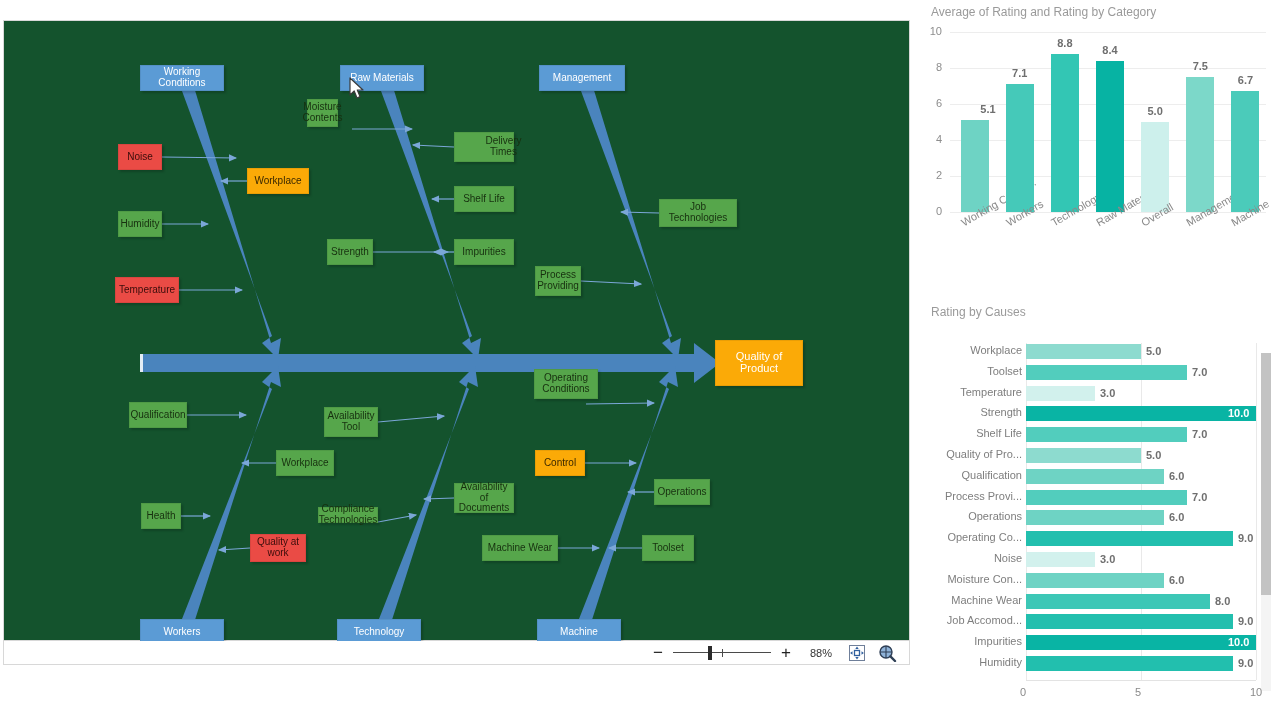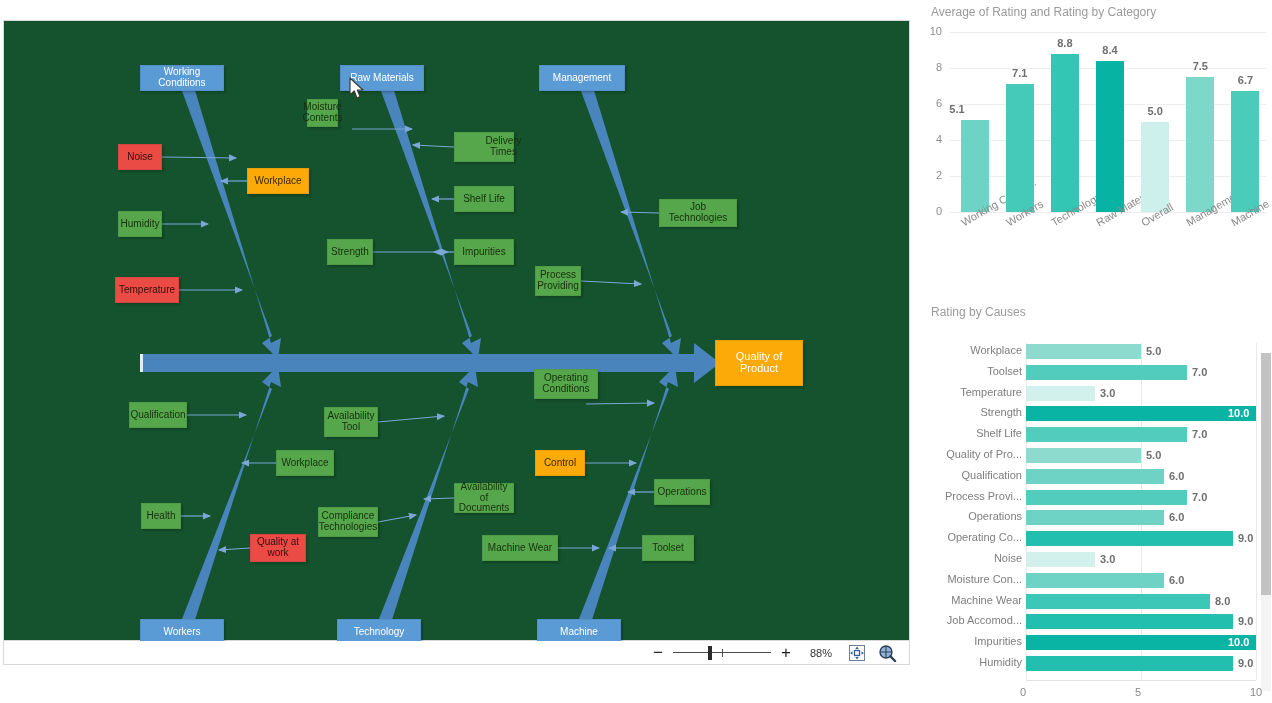--- a/index.html
+++ b/index.html
@@ -170,21 +170,21 @@
 Technologies</div>
         <div class="node green" style="left: 531px; top: 245px; width: 46px; height: 30px;">Process
 Providing</div>
         <div class="node green" style="left: 125px; top: 381px; width: 58px; height: 26px;">Qualification</div>
         <div class="node green" style="left: 272px; top: 429px; width: 58px; height: 26px;">Workplace</div>
         <div class="node green" style="left: 137px; top: 482px; width: 40px; height: 26px;">Health</div>
         <div class="node red" style="left: 246px; top: 513px; width: 56px; height: 28px;">Quality at
 work</div>
         <div class="node green" style="left: 320px; top: 386px; width: 54px; height: 30px;">Availability
 Tool</div>
-        <div class="node green" style="left: 314px; top: 486px; width: 60px; height: 30px;">Compliance
+        <div class="node green" style="left: 314px; top: 486px; width: 60px; height: 16px;">Compliance
 Technologies</div>
         <div class="node green" style="left: 450px; top: 462px; width: 60px; height: 30px;">Availability of
 Documents</div>
         <div class="node green" style="left: 478px; top: 514px; width: 76px; height: 26px;">Machine Wear</div>
         <div class="node green" style="left: 530px; top: 348px; width: 64px; height: 30px;">Operating
 Conditions</div>
         <div class="node orange" style="left: 531px; top: 429px; width: 50px; height: 26px;">Control</div>
         <div class="node green" style="left: 650px; top: 458px; width: 56px; height: 26px;">Operations</div>
         <div class="node green" style="left: 638px; top: 514px; width: 52px; height: 26px;">Toolset</div>
       </div>
@@ -230,21 +230,21 @@
       <div class="vb-ylabel" style="top: 147px; left: 2px;">2</div>
       <div class="vb-grid" style="top: 118px;"></div>
       <div class="vb-ylabel" style="top: 111px; left: 2px;">4</div>
       <div class="vb-grid" style="top: 82px;"></div>
       <div class="vb-ylabel" style="top: 75px; left: 2px;">6</div>
       <div class="vb-grid" style="top: 46px;"></div>
       <div class="vb-ylabel" style="top: 39px; left: 2px;">8</div>
       <div class="vb-grid" style="top: 10px;"></div>
       <div class="vb-ylabel" style="top: 3px; left: 2px;">10</div>
       <div class="vbar" style="left: 40.5771px; width: 27.9886px; height: 91.8px; bottom: 78px; background: rgb(110, 211, 196);"></div>
-      <div class="vbar-val" style="left: 23px; width: 27.9886px; top: 81.2px;">5.1</div>
+      <div class="vbar-val" style="left: 54px; width: 27.9886px; top: 81.2px;">5.1</div>
       <div class="vb-cat" style="left: 38.5771px; top: 196px;">Working Condit...</div>
       <div class="vbar" style="left: 85.72px; width: 27.9886px; height: 127.8px; bottom: 78px; background: rgb(69, 201, 185);"></div>
       <div class="vbar-val" style="left: 85.72px; width: 27.9886px; top: 45.2px;">7.1</div>
       <div class="vb-cat" style="left: 83.72px; top: 196px;">Workers</div>
       <div class="vbar" style="left: 130.863px; width: 27.9886px; height: 158.4px; bottom: 78px; background: rgb(51, 198, 180);"></div>
       <div class="vbar-val" style="left: 130.863px; width: 27.9886px; top: 14.6px;">8.8</div>
       <div class="vb-cat" style="left: 128.863px; top: 196px;">Technology</div>
       <div class="vbar" style="left: 176.006px; width: 27.9886px; height: 151.2px; bottom: 78px; background: rgb(7, 179, 163);"></div>
       <div class="vbar-val" style="left: 176.006px; width: 27.9886px; top: 21.8px;">8.4</div>
       <div class="vb-cat" style="left: 174.006px; top: 196px;">Raw Materials</div>

